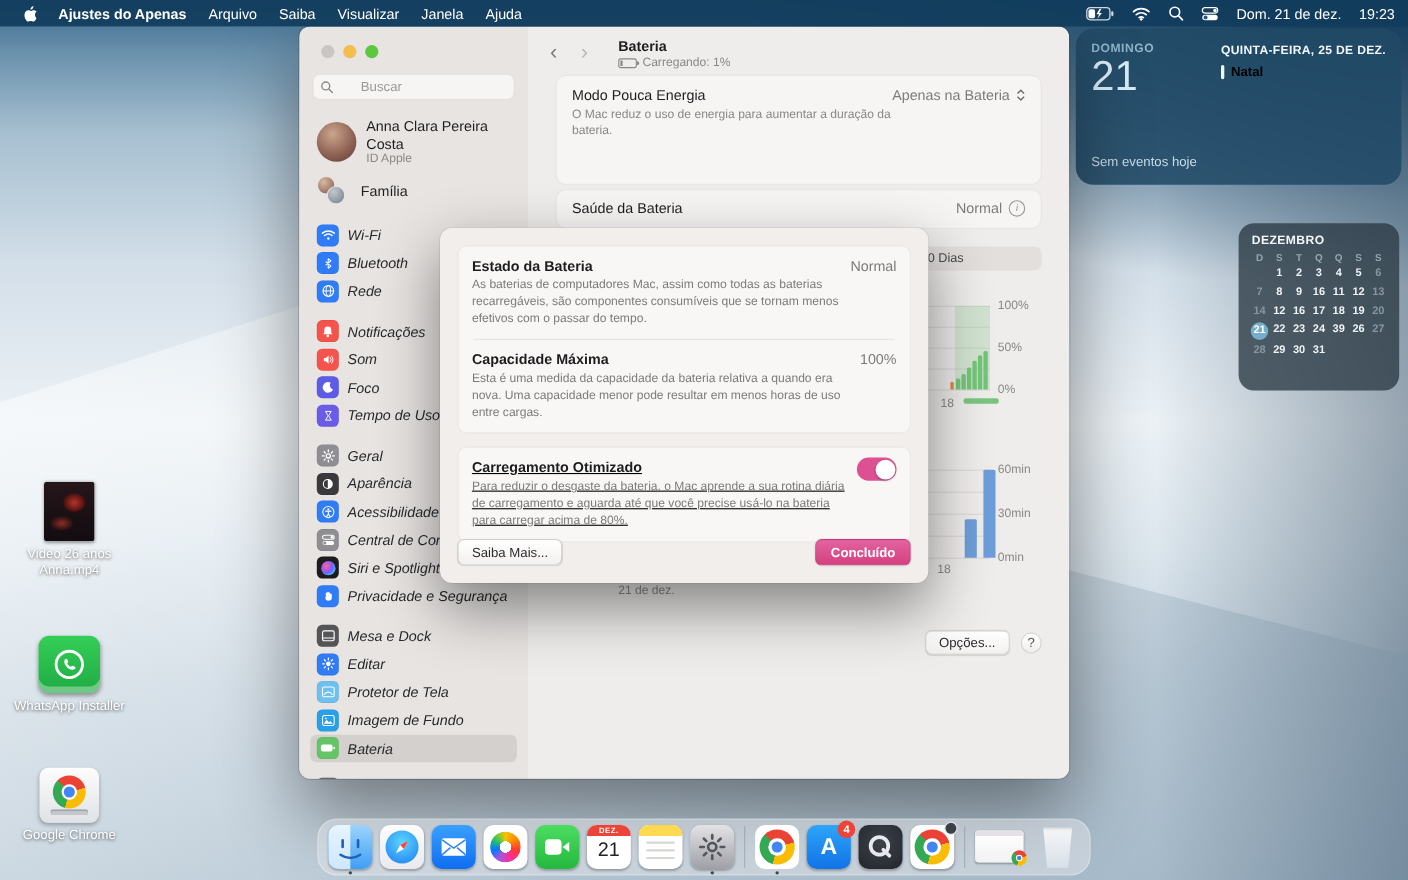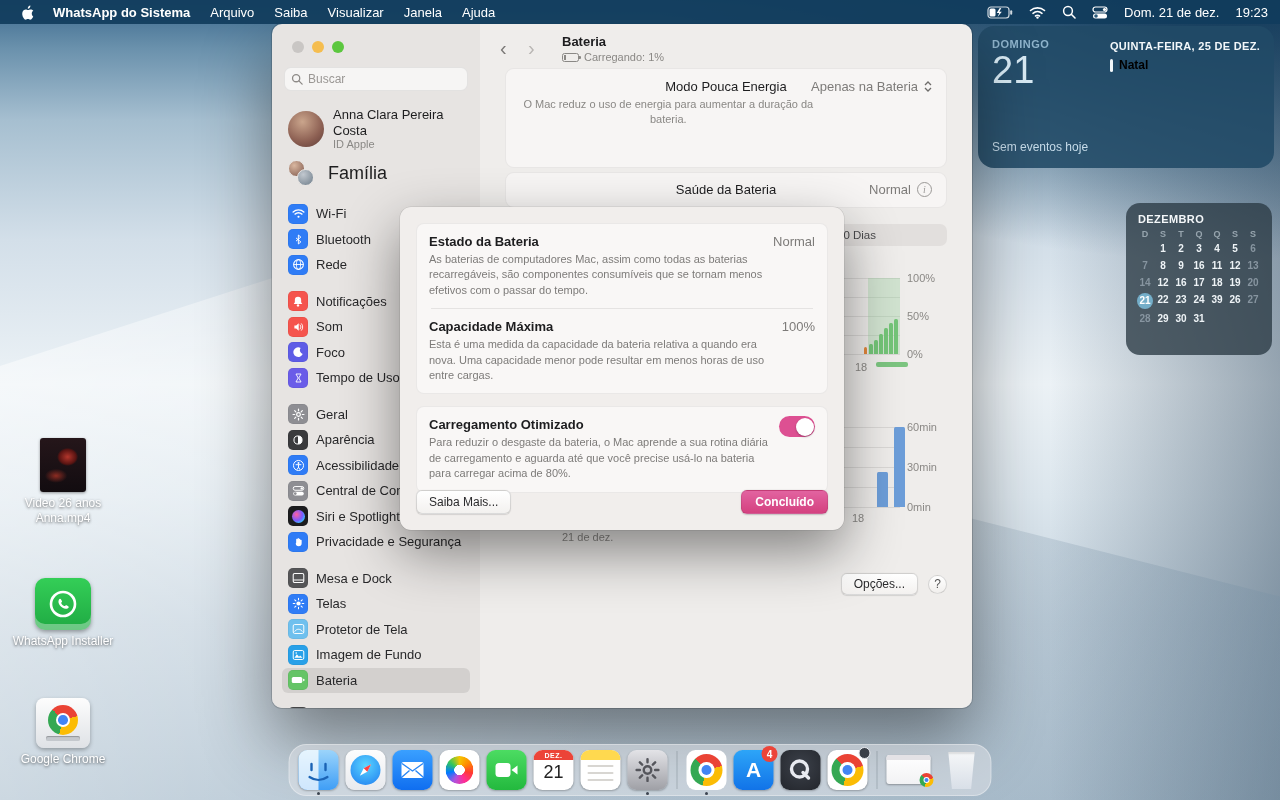--- a/index.html
+++ b/index.html
@@ -78,54 +78,54 @@
     border-radius:10px; box-shadow:0 30px 70px rgba(0,0,0,.45), 0 0 0 1px rgba(0,0,0,.15);
     overflow:hidden; display:flex; }
   .sidebar { width:208px; background:#e7e4e2; padding:0 10px; position:relative; flex:none; }
   .lights { display:flex; gap:8px; padding:17px 0 10px 10px; }
   .light { width:12px; height:12px; border-radius:50%; }
   .light.red { background:#c9c6c4; }
   .light.yellow { background:#f5bd4f; }
   .light.green { background:#5cc73f; }
   .sb-search { display:flex; align-items:center; height:24px; border-radius:7px;
     background:rgba(255,255,255,.62); border:1px solid rgba(0,0,0,.08); padding:0 6px; margin:4px 2px 14px; }
-  .sb-search input { border:0; outline:0; background:transparent; font-size:12px; width:100%; color:#444; font-family:inherit; }
+  .sb-search input { border:0; outline:0; background:transparent; font-size:12px; width:100%; color:#444; font-family:inherit;margin-left:20px; }
   .sb-search input::placeholder { color:#9a9794; }
   .mag { width:12px; height:12px; margin-right:5px; flex:none; }
   .profile { display:flex; align-items:center; padding:2px 6px 8px; }
   .avatar { width:36px; height:36px; border-radius:50%; flex:none; margin-right:9px;
     background:radial-gradient(circle at 40% 30%, #caa58c, #8c5f52 60%, #5d3c38); }
   .pname { font-size:13px; color:#1e1e1f; line-height:1.2; }
   .psub { font-size:11px; color:#8a8885; }
   .family { display:flex; align-items:center; padding:2px 6px 4px; }
   .fam-ava { width:26px; height:26px; position:relative; margin-right:14px; flex:none; }
   .fam-ava i { position:absolute; width:17px; height:17px; border-radius:50%; border:1.5px solid #e7e4e2; }
   .fam-ava i:first-child { left:0; top:0; background:radial-gradient(circle at 35% 30%, #d9b7a0, #7e574b); }
   .fam-ava i:last-child { right:0; bottom:0; background:radial-gradient(circle at 35% 30%, #c2c8cf, #6e7d8a); }
-  .fam-label { font-size:18px; color:#1e1e1f; }
-  .sgroup { margin-top:11px; }
+  .fam-label { font-size:13px; color:#1e1e1f; }
+  .sgroup { margin-top:11px;font-style:italic; }
   .srow { display:flex; align-items:center; height:25.5px; border-radius:6px; padding:0 6px; }
   .srow.sel { background:rgba(0,0,0,.085); }
   .sico { width:20px; height:20px; border-radius:5px; flex:none; margin-right:8px;
     display:flex; align-items:center; justify-content:center; box-shadow:inset 0 0 0 .5px rgba(0,0,0,.08); }
   .srow .slabel { font-size:13px; color:#28282a; white-space:nowrap; }
 
   .main { flex:1; background:#efedeb; position:relative; }
   .mheader { position:absolute; top:10px; left:0; right:0; height:40px; }
   .chev { position:absolute; top:4px; font-size:20px; color:#7a7876; line-height:20px; }
   .chev.back { left:20px; }
   .chev.fwd { left:48px; color:#b9b6b3; }
   .mtitle2 { position:absolute; left:82px; top:0; font-size:13px; font-weight:bold; color:#1d1d1f; }
   .msub { position:absolute; left:82px; top:17px; font-size:11px; color:#8a8885; display:flex; align-items:center; gap:5px; }
   .batt-mini { width:17px; height:9px; border:1px solid #8a8885; border-radius:2.5px; position:relative; }
   .batt-mini::after { content:""; position:absolute; right:-3px; top:2px; width:2px; height:3px; background:#8a8885; border-radius:0 1px 1px 0; }
   .batt-mini i { position:absolute; left:1px; top:1px; bottom:1px; width:2px; background:#8a8885; }
 
   .card { position:absolute; left:25px; right:25px; background:#f7f5f4;
-    border:1px solid rgba(0,0,0,.06); border-radius:9px;text-align:center; }
+    border:1px solid rgba(0,0,0,.06); border-radius:9px; }
   .card.top { top:44px; height:100px; }
   .crow { padding:10px 14px; position:relative; }
   .crow .ctitle { font-size:13px; color:#1d1d1f; }
   .crow .cdesc { font-size:11px; color:#8a8885; line-height:1.35; margin-top:3px; width:78%; }
   .crow .cvalue { position:absolute; right:14px; top:10px; font-size:13px; color:#7d7b79; display:flex; align-items:center; gap:6px; }
   .divider { height:1px; background:rgba(0,0,0,.08); margin:0 14px; }
   .popup { display:flex; align-items:center; gap:5px; color:#3c3c3e; }
   .updn { display:flex; flex-direction:column; gap:1px; }
   .info-circ { width:15px; height:15px; border-radius:50%; border:1.2px solid #9b9997; color:#9b9997;
     font-size:10px; font-style:italic; font-family:"Liberation Serif",serif; display:flex; align-items:center; justify-content:center; }
@@ -205,21 +205,21 @@
   <div class="ridge1"></div>
   <div class="ridge2"></div>
 </div>
 
 <div class="menubar">
   <span class="apple">
     <svg viewBox="0 0 170 170" width="15" height="15">
         <path fill="#fff" d="M150 130c-3 7-5 10-9 16-6 9-15 20-26 20-10 0-12-6-25-6s-16 6-25 6c-11 0-19-10-25-19C23 122 21 89 32 71c8-13 20-21 32-21 12 0 19 7 29 7 9 0 15-7 29-7 10 0 21 6 29 15-25 14-21 50-1 65zM110 30c5-6 9-15 8-24-8 1-17 6-22 12-5 6-9 15-8 23 9 1 17-5 22-11z"></path>
       </svg>
   </span>
-  <span class="mtitle">WhatsApp do Sistema</span>
+  <span class="mtitle">Ajustes do Apenas</span>
   <span class="mitem">Arquivo</span>
   <span class="mitem">Saiba</span>
   <span class="mitem">Visualizar</span>
   <span class="mitem">Janela</span>
   <span class="mitem">Ajuda</span>
   <span class="spacer"></span>
   <span class="sticon">
     <svg width="26" height="13" viewBox="0 0 26 13">
         <rect x="1" y="1" width="21" height="11" rx="3" fill="none" stroke="#fff" stroke-width="1.2" opacity=".8"></rect>
         <rect x="23.2" y="4.3" width="2" height="4.4" rx="1" fill="#fff" opacity=".8"></rect>
@@ -504,21 +504,21 @@
       </div>
       <div class="srow">
         <span class="sico" style="background:#2f7cf6">
             <svg width="13" height="13" viewBox="0 0 16 16">
               <circle cx="8" cy="8" r="2.6" fill="#fff"></circle>
               <g stroke="#fff" stroke-width="1.3" stroke-linecap="round">
                 <path d="M8 1.5v2M8 12.5v2M1.5 8h2M12.5 8h2M3.4 3.4l1.4 1.4M11.2 11.2l1.4 1.4M12.6 3.4l-1.4 1.4M4.8 11.2l-1.4 1.4"></path>
               </g>
             </svg>
           </span>
-        <span class="slabel">Telas</span>
+        <span class="slabel">Editar</span>
       </div>
       <div class="srow">
         <span class="sico" style="background:#6fc0ee">
             <svg width="13" height="12" viewBox="0 0 16 14">
               <rect x="1.5" y="1.5" width="13" height="11" rx="1.8" fill="none" stroke="#fff" stroke-width="1.2"></rect>
               <path d="M3.5 9.8c2-3.4 7-3.4 9 0" fill="none" stroke="#fff" stroke-width="1.2" stroke-linecap="round"></path>
             </svg>
           </span>
         <span class="slabel">Protetor de Tela</span>
       </div>
@@ -653,21 +653,21 @@
       <div class="dvalue">Normal</div>
       <div class="ddesc">As baterias de computadores Mac, assim como todas as baterias recarregáveis, são componentes consumíveis que se tornam menos efetivos com o passar do tempo.</div>
     </div>
     <div class="divider"></div>
     <div class="drow">
       <div class="dtitle">Capacidade Máxima</div>
       <div class="dvalue">100%</div>
       <div class="ddesc">Esta é uma medida da capacidade da bateria relativa a quando era nova. Uma capacidade menor pode resultar em menos horas de uso entre cargas.</div>
     </div>
   </div>
-  <div class="dlg-card" style="margin-top:12px;">
+  <div class="dlg-card" style="margin-top:12px;text-decoration:underline;">
     <div class="drow">
       <div class="dtitle">Carregamento Otimizado</div>
       <div class="toggle">
           <span class="knob"></span>
         </div>
       <div class="ddesc">Para reduzir o desgaste da bateria, o Mac aprende a sua rotina diária de carregamento e aguarda até que você precise usá-lo na bateria para carregar acima de 80%.</div>
     </div>
   </div>
   <div class="dlg-footer">
     <button class="btn">Saiba Mais...</button>

